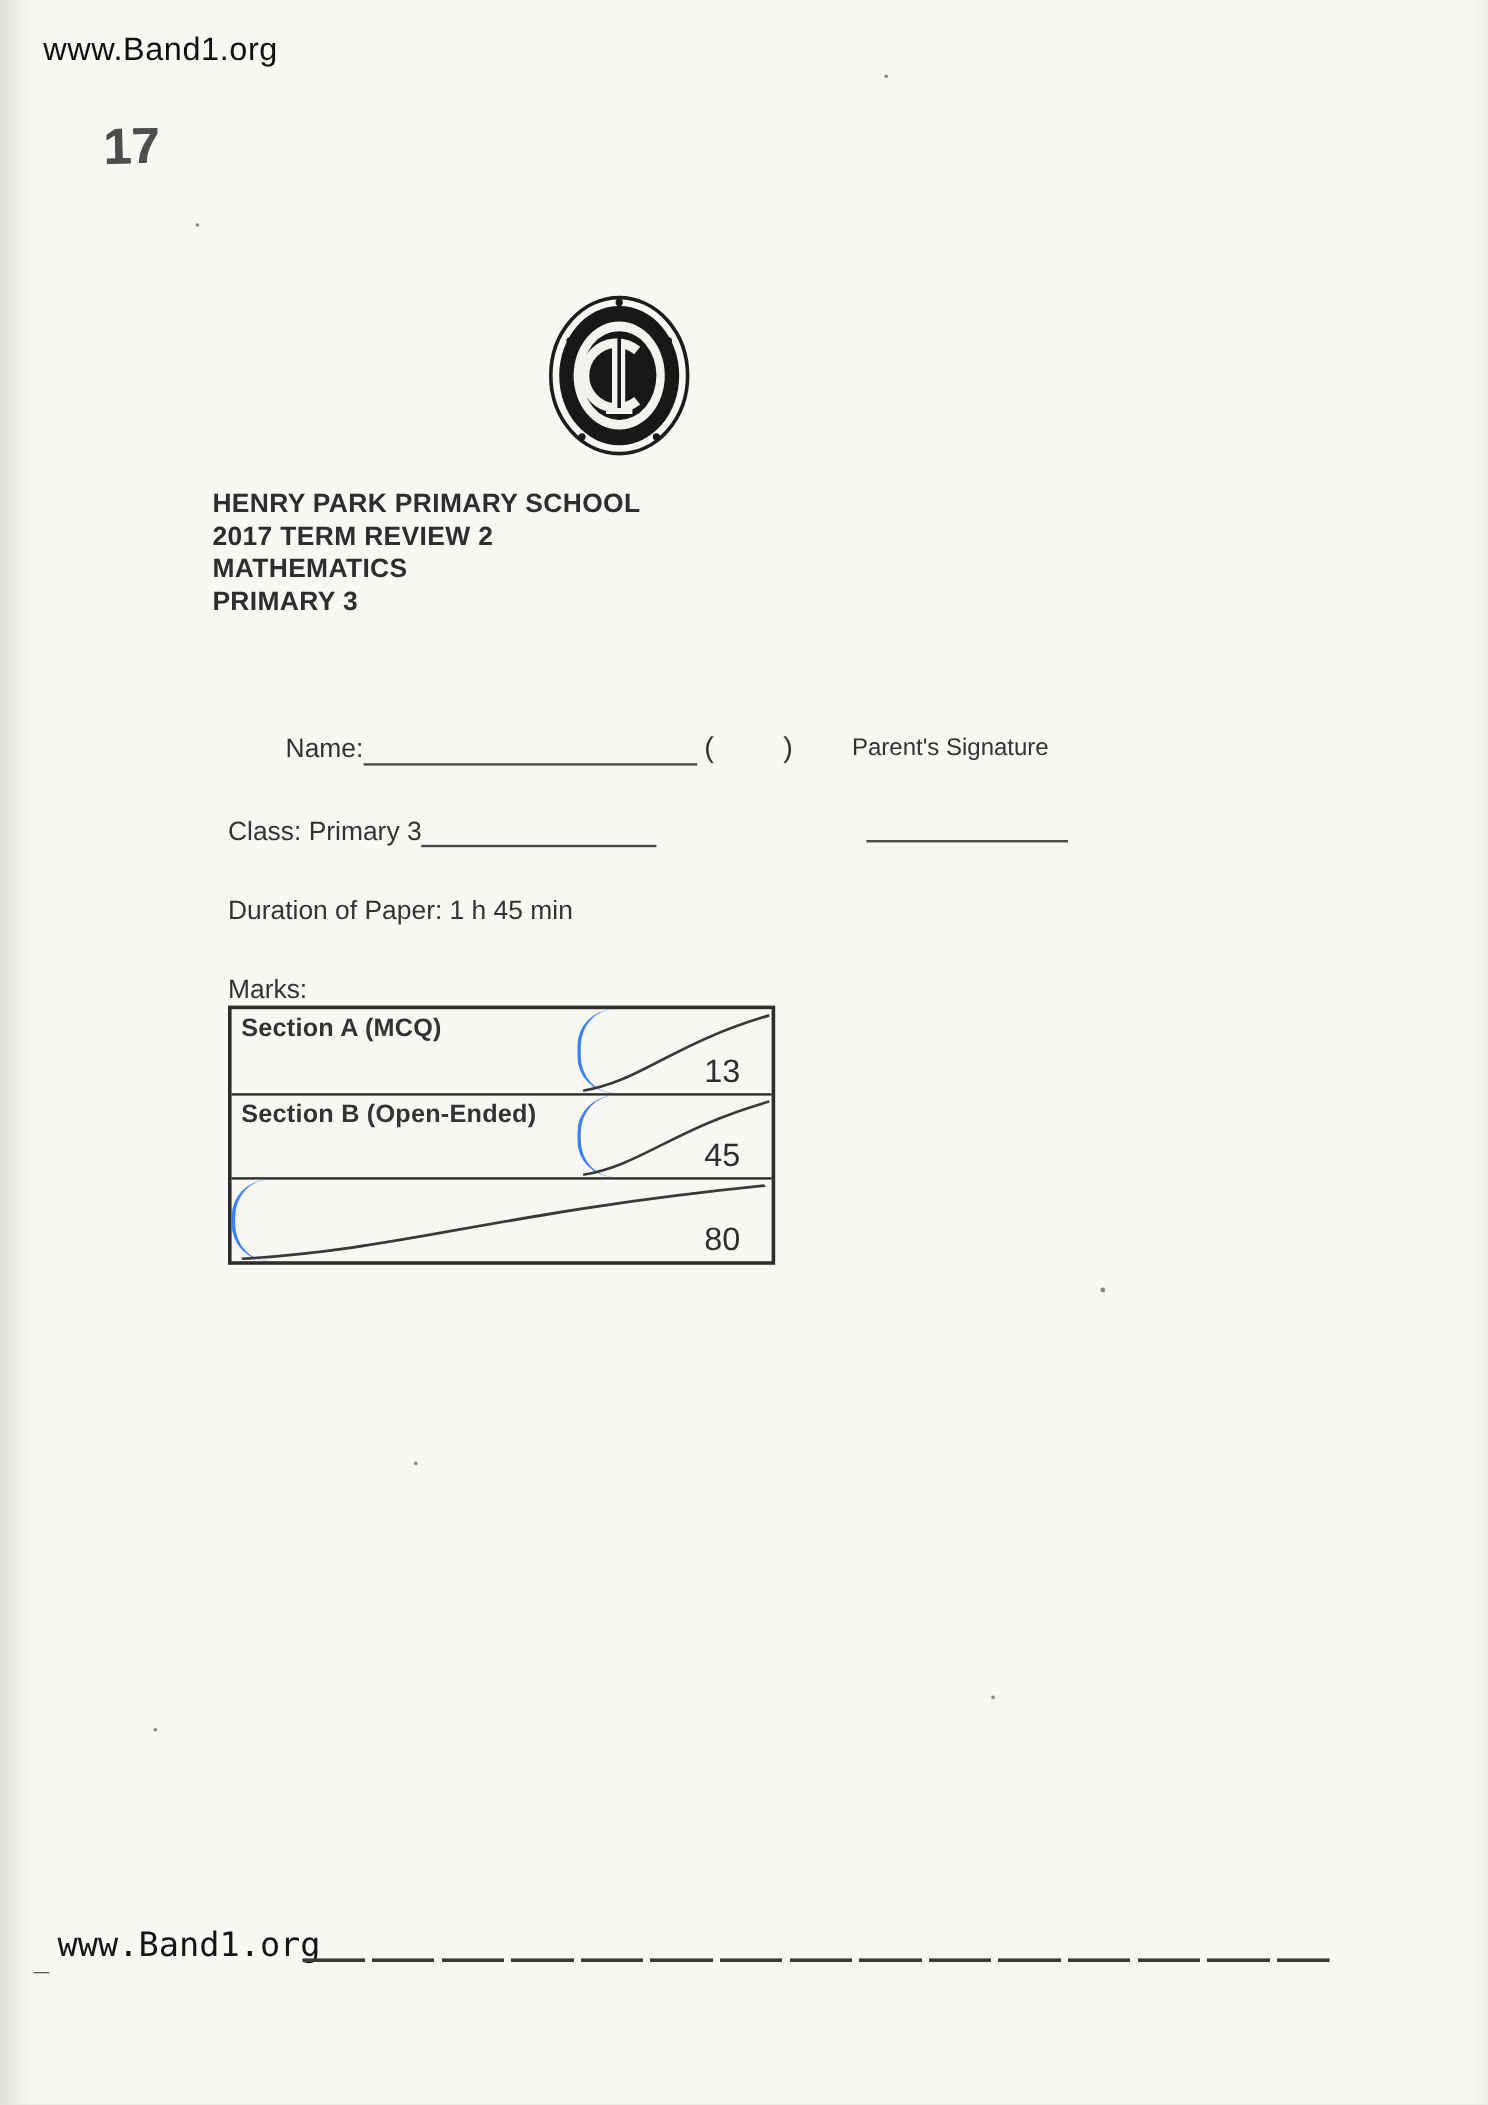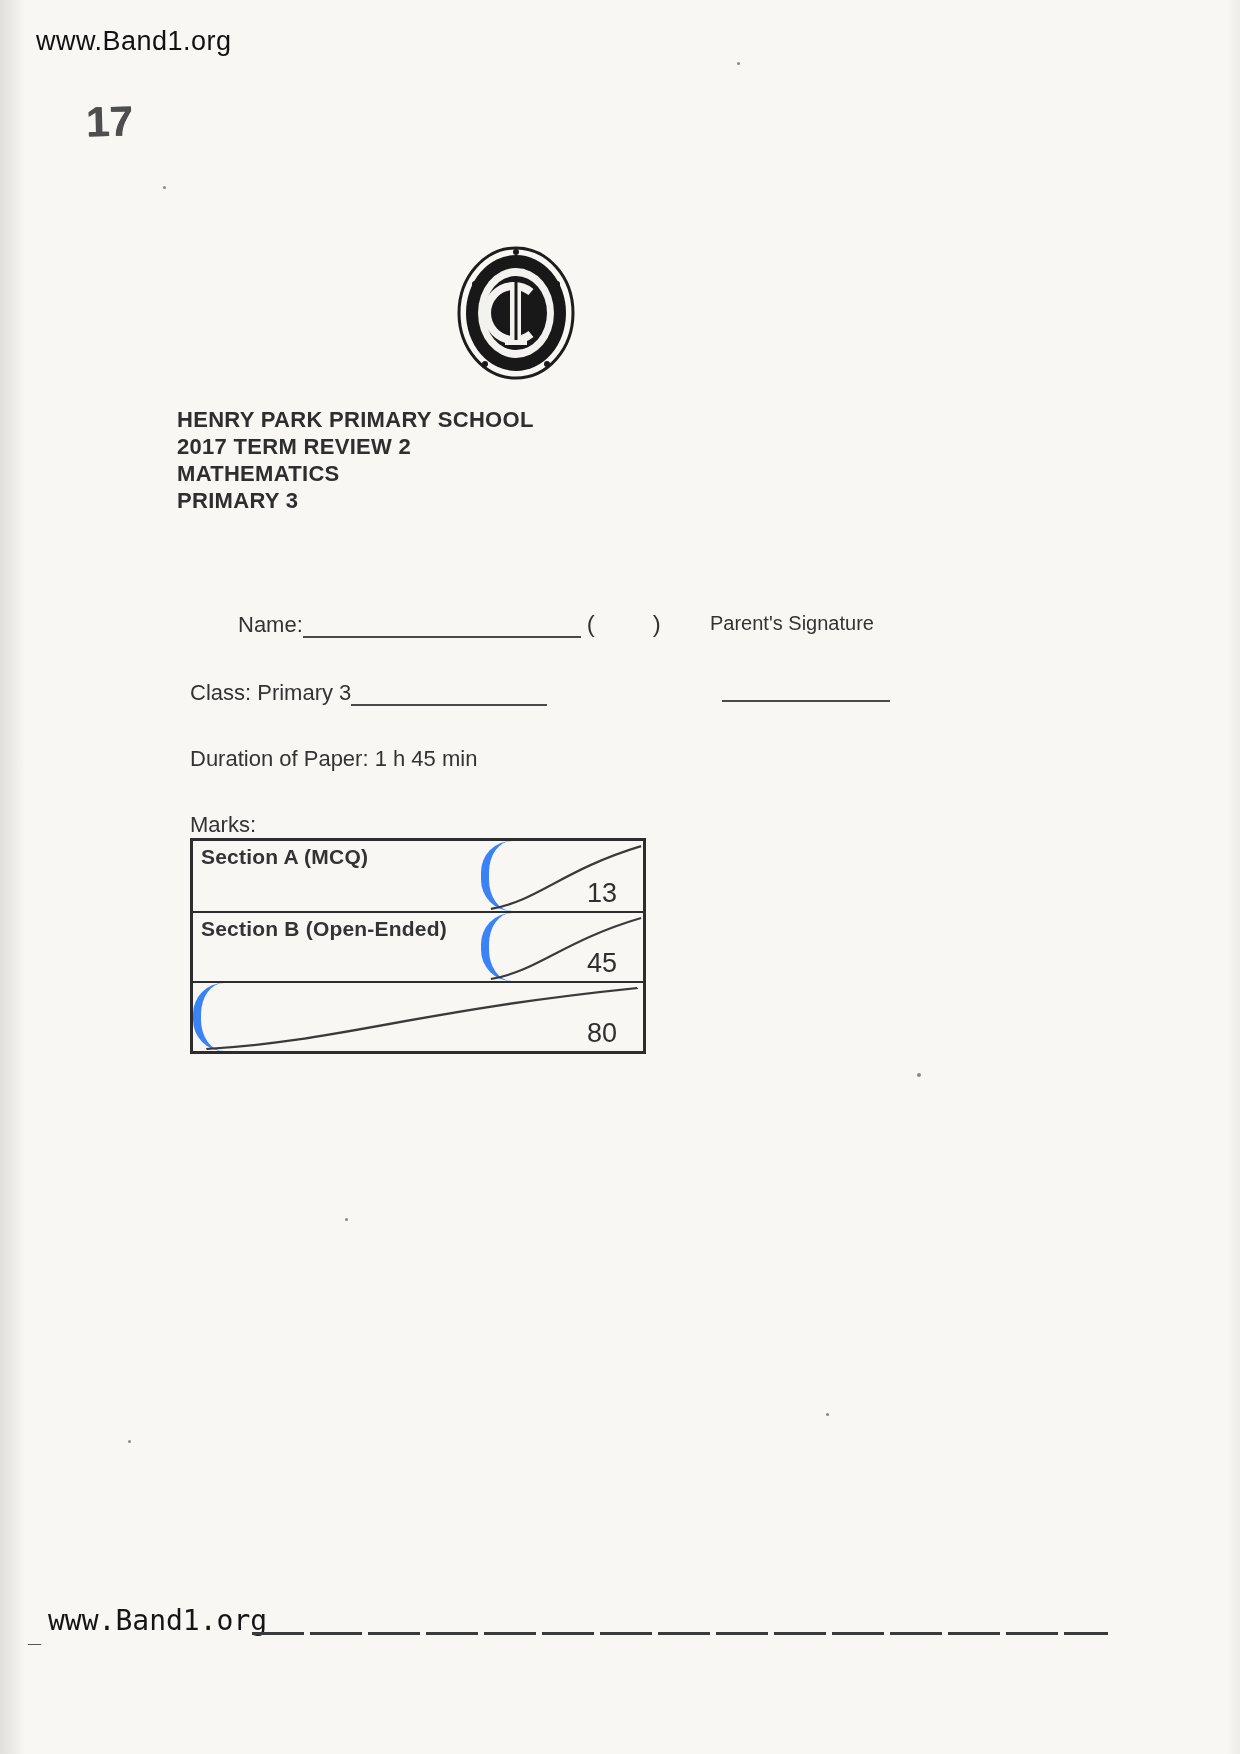--- a/index.html
+++ b/index.html
@@ -71,21 +71,21 @@
   .mt-section{
     width:288px;
     padding:4px 8px;
     font-size:21px; font-weight:600; color:#333;
     letter-spacing:0.2px;
     border-radius:31px;
   }
   .mt-score{
     position:relative;
     flex:1;
-    border-left:8px solid #3b82f6;
+    border-left:3px solid #3b82f6;
     border-radius:31px;
   }
   .mt-score svg{ position:absolute; inset:0; width:100%; height:100%; }
   .mt-total{
     position:absolute; right:26px; bottom:2px;
     font-size:27px; color:#2f2f2f;
   }
 
   .wm-bottom-prefix{
     left:28px; top:1620px; font-size:22px; color:#333;

